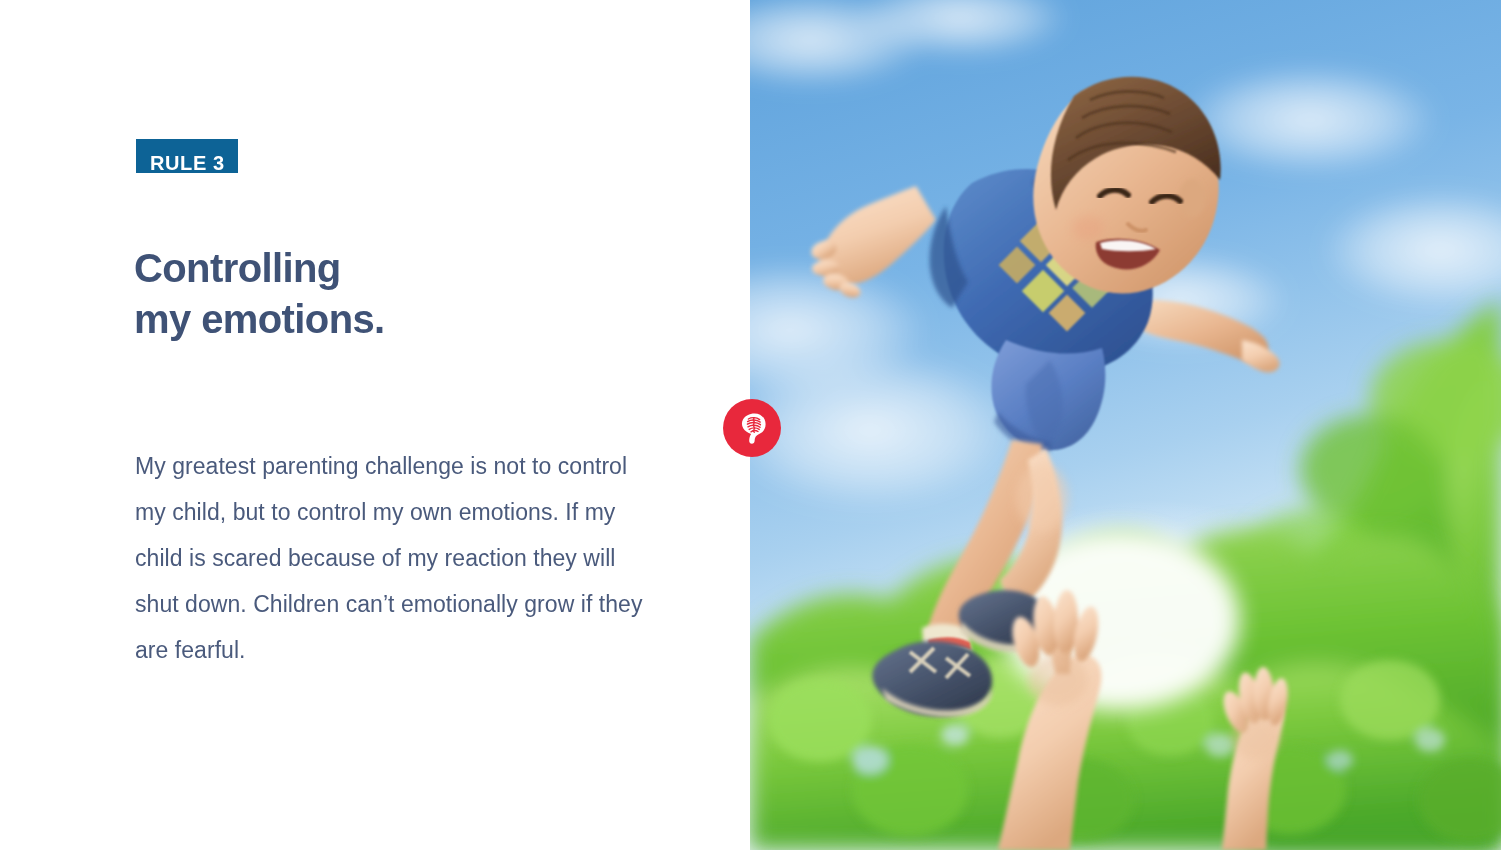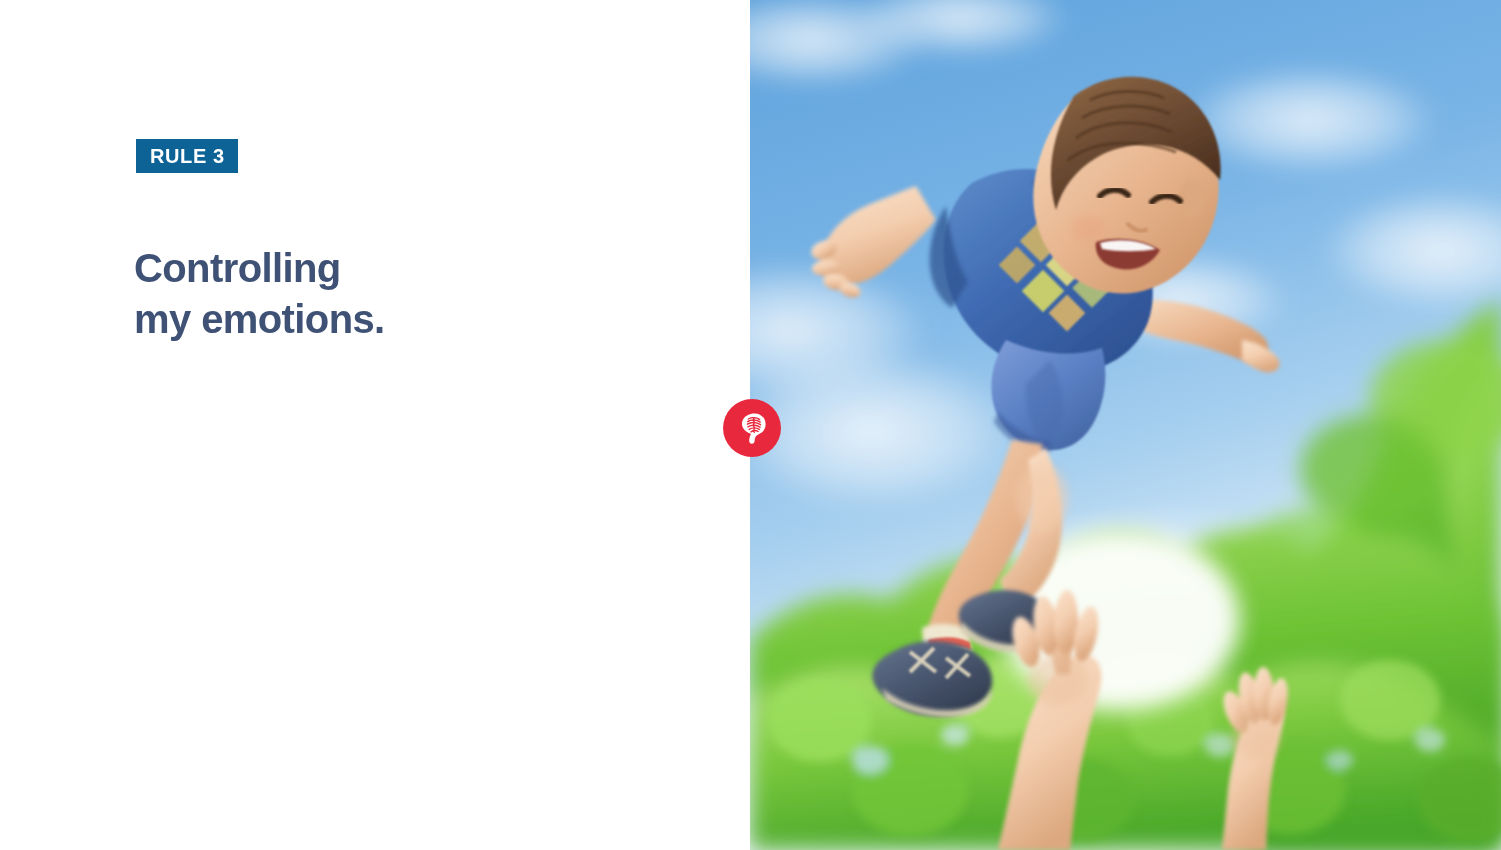--- a/index.html
+++ b/index.html
@@ -31,21 +31,21 @@
   }
 
   .rule-badge {
     position: absolute;
     left: 136px;
     top: 139px;
     height: 34px;
     padding: 0 13px 0 14px;
     background: #0d6396;
     display: flex;
-    align-items: center;
+    align-items: flex-end;
     box-sizing: border-box;
   }
   .rule-badge-label {
     color: #ffffff;
     font-size: 20px;
     font-weight: bold;
     letter-spacing: 0.6px;
     line-height: 1;
     white-space: nowrap;
   }
@@ -119,20 +119,21 @@
 
   <div class="left-col">
 
     <div class="rule-badge">
       <span class="rule-badge-label">RULE 3</span>
     </div>
 
     <div class="headline">Controlling
 my emotions.</div>
 
+    <div class="body-copy">My greatest parenting challenge is not to control my child, but to control my own emotions.  If my child is scared because of my reaction they will shut down.  Children can’t emotionally grow if they are fearful.</div>
   </div>
 
   <div class="photo">
     <svg viewBox="0 0 751 850" preserveAspectRatio="xMidYMid slice">
       <defs>
         <linearGradient id="skyGrad" x1="0" y1="0" x2="0.25" y2="1">
           <stop offset="0%" stop-color="#5ea2dc"></stop>
           <stop offset="35%" stop-color="#79b4e6"></stop>
           <stop offset="62%" stop-color="#a8d0ef"></stop>
           <stop offset="82%" stop-color="#d9ecf8"></stop>

